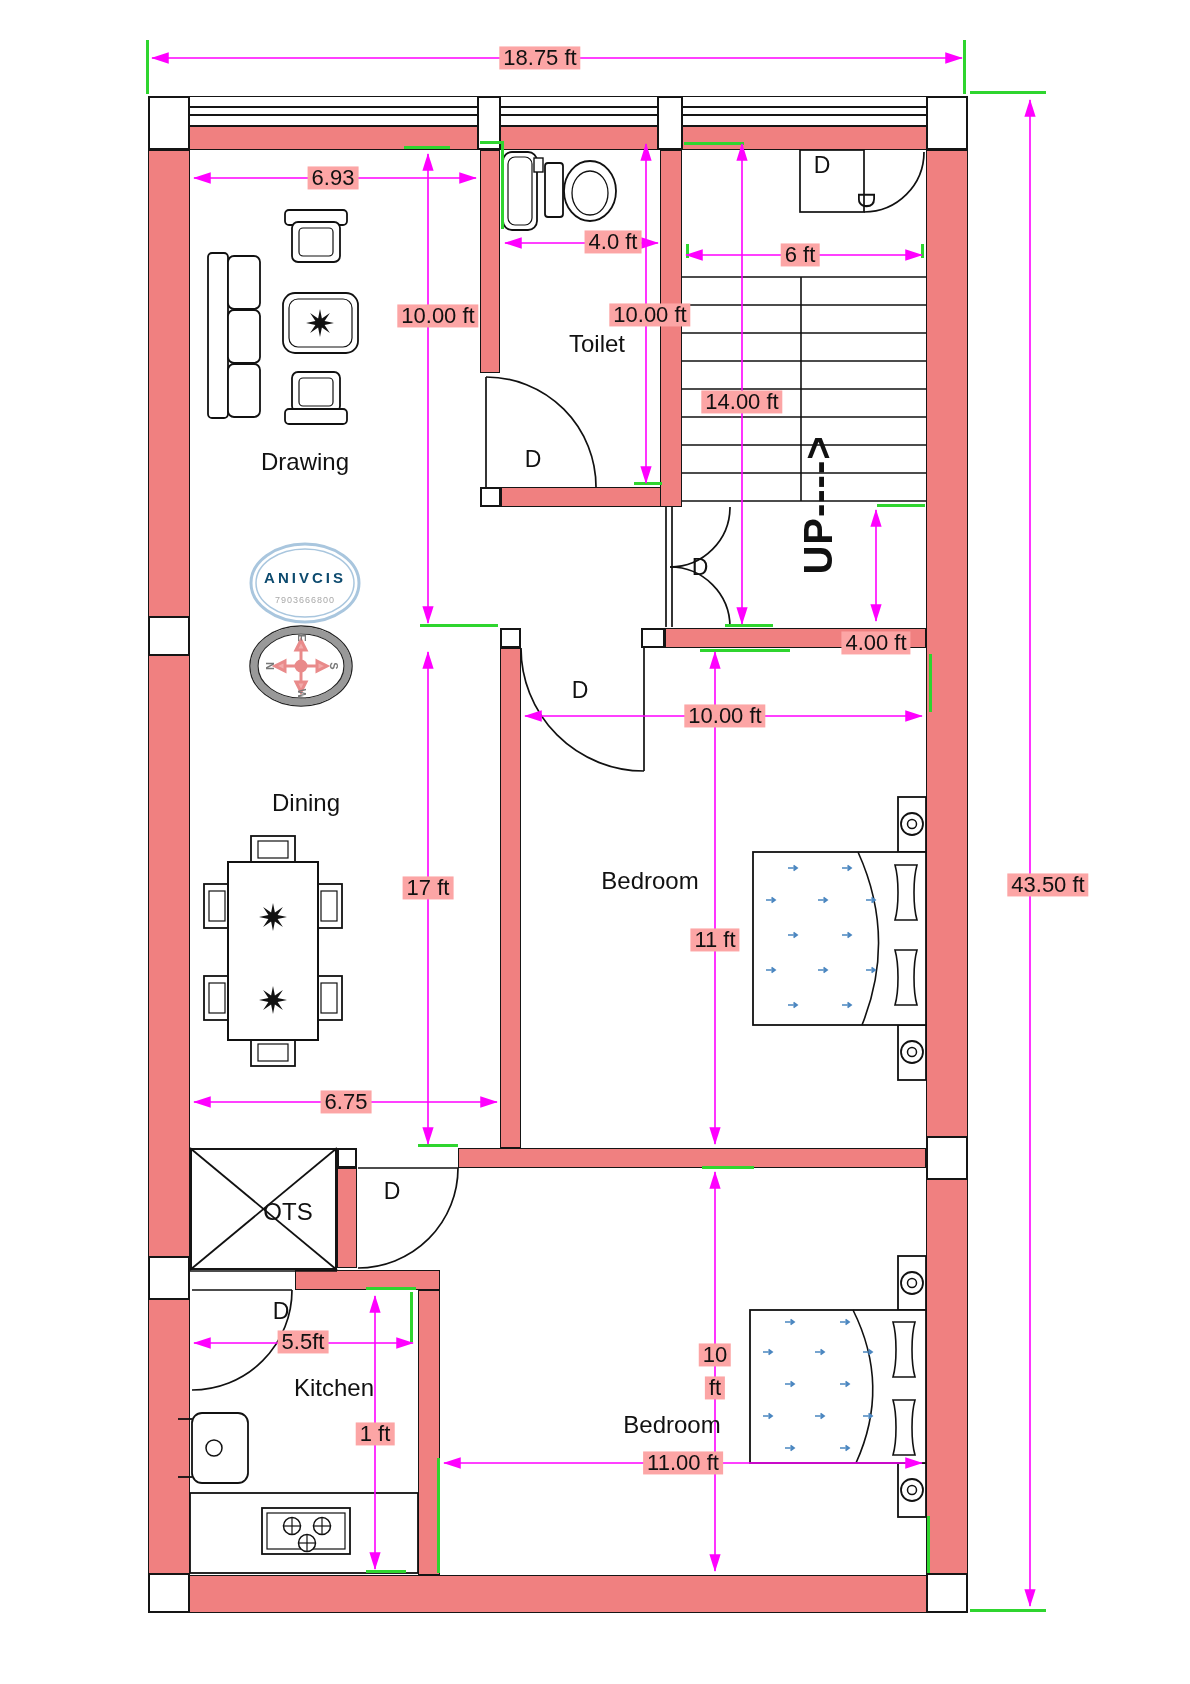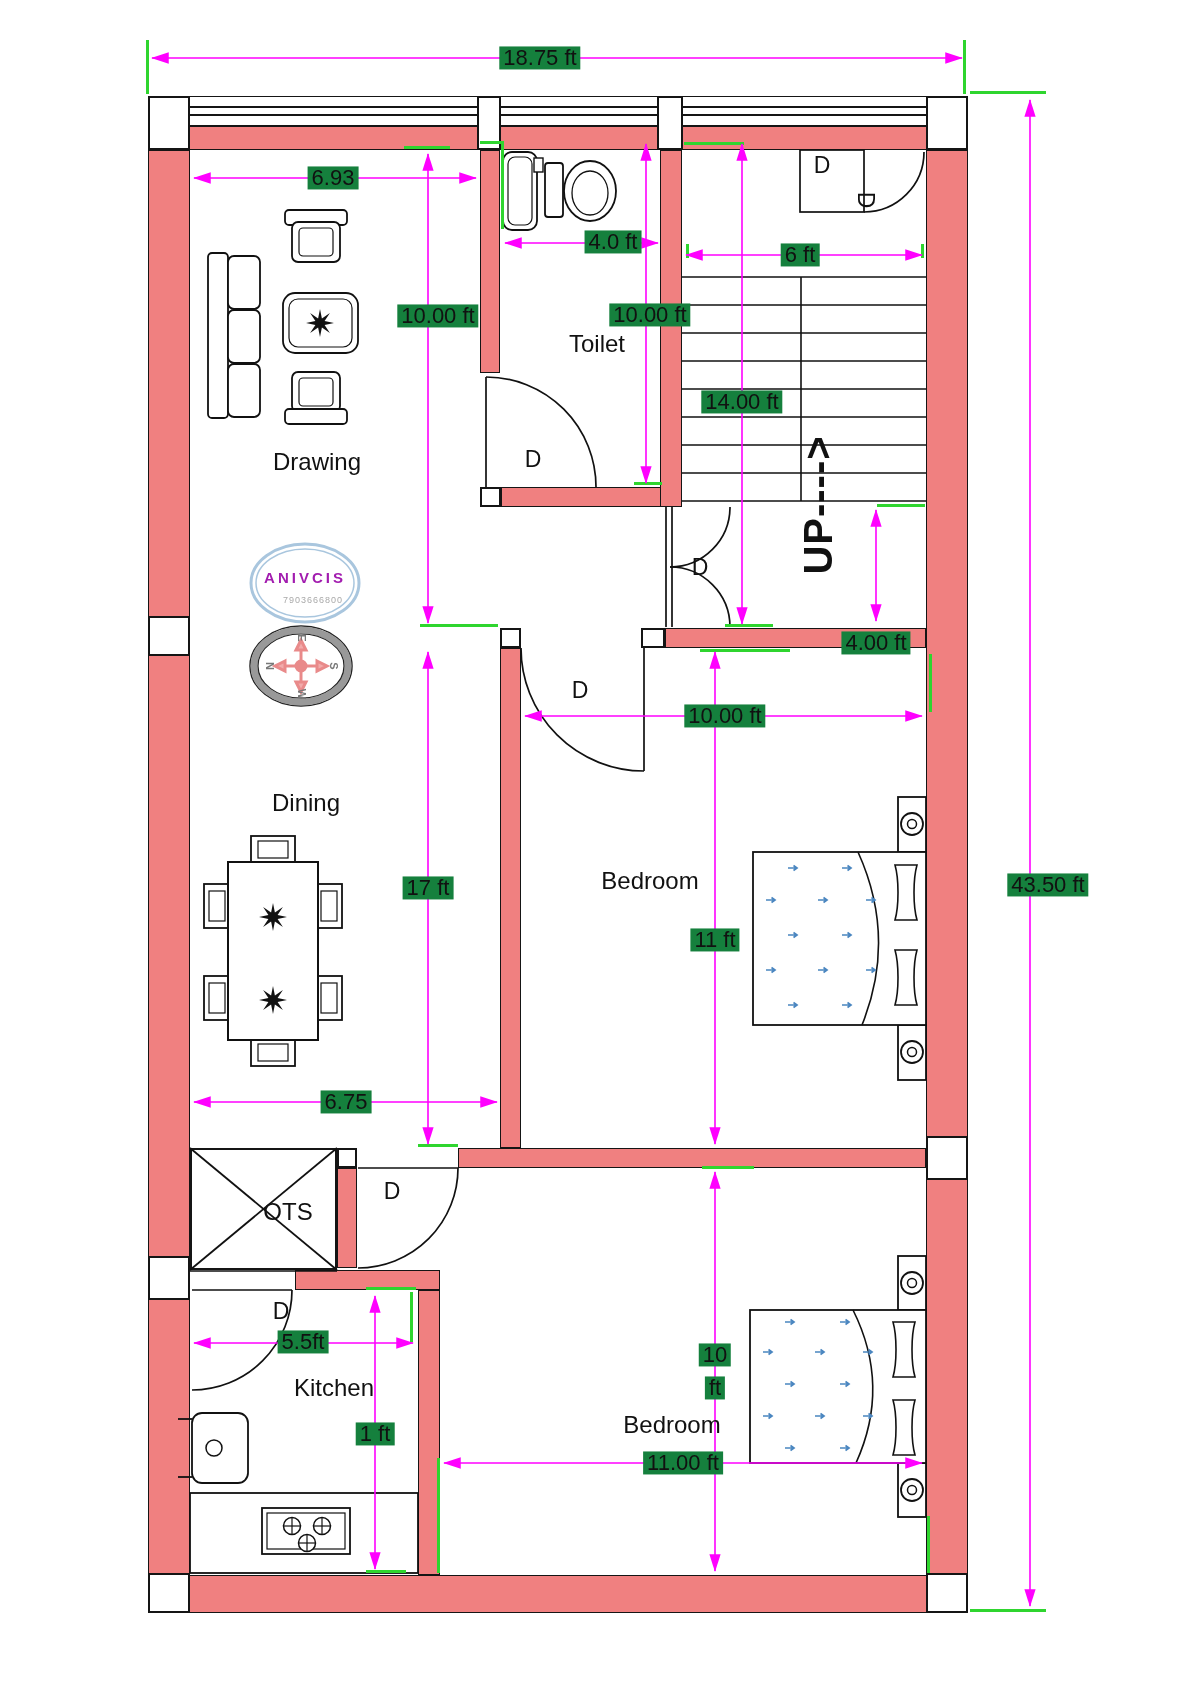--- a/index.html
+++ b/index.html
@@ -4,27 +4,27 @@
 <style>
   html,body{margin:0;padding:0;background:#fff;font-family:"Liberation Sans",sans-serif;}
   #plan{position:relative;width:1190px;height:1684px;background:#fff;overflow:hidden;}
   .wall{position:absolute;background:#F08080;border:1.5px solid #151515;box-sizing:border-box;z-index:1;}
   .frame{position:absolute;background:#fff;border:1.5px solid #151515;box-sizing:border-box;z-index:1;}
   .col{position:absolute;background:#fff;border:2px solid #151515;box-sizing:border-box;z-index:3;}
   .tick{position:absolute;background:#2FD52F;z-index:4;}
   svg.layer{position:absolute;left:0;top:0;z-index:2;}
   svg.dims{position:absolute;left:0;top:0;z-index:5;}
   .lbl{position:absolute;transform:translate(-50%,-50%);font-size:22px;color:#111;
-       white-space:nowrap;z-index:6;background:#15803d;padding:0 4px;line-height:1.05;}
+       white-space:nowrap;z-index:6;background:#fca5a5;padding:0 4px;line-height:1.05;}
   .nobg{background:transparent;padding:0;}
   .room{font-size:24px;}
   .d{font-size:23px;}
   .rot90{transform:translate(-50%,-50%) rotate(90deg);}
   .up{transform:translate(-50%,-50%) rotate(-90deg);font-size:40px;font-weight:600;letter-spacing:1px;}
-  .brand{font-size:15px;font-weight:bold;color:#a21caf;letter-spacing:3px;}
+  .brand{font-size:15px;font-weight:bold;color:#0c4a6e;letter-spacing:3px;}
   .phone{font-size:9px;color:#A9A9A9;letter-spacing:1px;}
   .cmp{font-size:11px;color:#777;font-weight:bold;}
   .stack{font-size:22px;}
 </style>
 </head>
 <body>
 
 <div id="plan">
 
   <div class="frame" style="left:148px;top:96px;width:820px;height:30px;">
@@ -329,39 +329,39 @@
   <div class="lbl nobg room" style="left:597px;top:344px;">Toilet</div>
   <div class="lbl" style="left:800px;top:255px;">6 ft</div>
   <div class="lbl" style="left:742px;top:402px;">14.00 ft</div>
   <div class="lbl" style="left:876px;top:595px;margin-top:48px;">4.00 ft</div>
   <div class="lbl nobg up" style="left:818px;top:505px;">UP----&gt;</div>
   <div class="lbl" style="left:725px;top:716px;">10.00 ft</div>
   <div class="lbl nobg room" style="left:650px;top:881px;">Bedroom</div>
   <div class="lbl" style="left:715px;top:940px;">11 ft</div>
   <div class="lbl" style="left:428px;top:888px;">17 ft</div>
   <div class="lbl" style="left:346px;top:1102px;">6.75</div>
-  <div class="lbl nobg room" style="left:305px;top:462px;margin-left:12px;">Drawing</div>
+  <div class="lbl nobg room" style="left:305px;top:462px;">Drawing</div>
   <div class="lbl nobg room" style="left:306px;top:803px;">Dining</div>
   <div class="lbl nobg room" style="left:288px;top:1212px;">OTS</div>
   <div class="lbl" style="left:303px;top:1342px;">5.5ft</div>
   <div class="lbl nobg room" style="left:334px;top:1388px;">Kitchen</div>
   <div class="lbl" style="left:375px;top:1434px;">1 ft</div>
   <div class="lbl stack" style="left:715px;top:1355px;">10</div>
   <div class="lbl stack" style="left:715px;top:1388px;">ft</div>
   <div class="lbl nobg room" style="left:672px;top:1425px;">Bedroom</div>
   <div class="lbl" style="left:683px;top:1463px;">11.00 ft</div>
 
   <div class="lbl nobg d" style="left:533px;top:459px;">D</div>
   <div class="lbl nobg d" style="left:700px;top:567px;">D</div>
   <div class="lbl nobg d" style="left:822px;top:165px;">D</div>
   <div class="lbl nobg d rot90" style="left:866px;top:200px;">D</div>
   <div class="lbl nobg d" style="left:580px;top:690px;">D</div>
   <div class="lbl nobg d" style="left:392px;top:1191px;">D</div>
   <div class="lbl nobg d" style="left:281px;top:1311px;">D</div>
 
   <div class="lbl nobg brand" style="left:305px;top:578px;">ANIVCIS</div>
-  <div class="lbl nobg phone" style="left:305px;top:601px;margin-left:8px;">7903666800</div>
+  <div class="lbl nobg phone" style="left:305px;top:601px;">7903666800</div>
   <div class="lbl nobg cmp rot90" style="left:269px;top:666px;">N</div>
   <div class="lbl nobg cmp rot90" style="left:301px;top:638px;">E</div>
   <div class="lbl nobg cmp rot90" style="left:333px;top:666px;">S</div>
   <div class="lbl nobg cmp rot90" style="left:301px;top:694px;">W</div>
 
 </div>
 
 </body></html>

